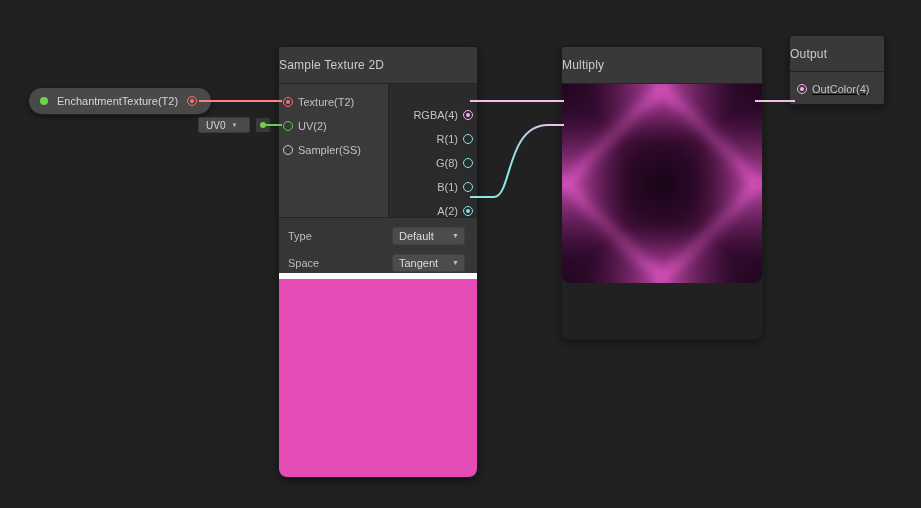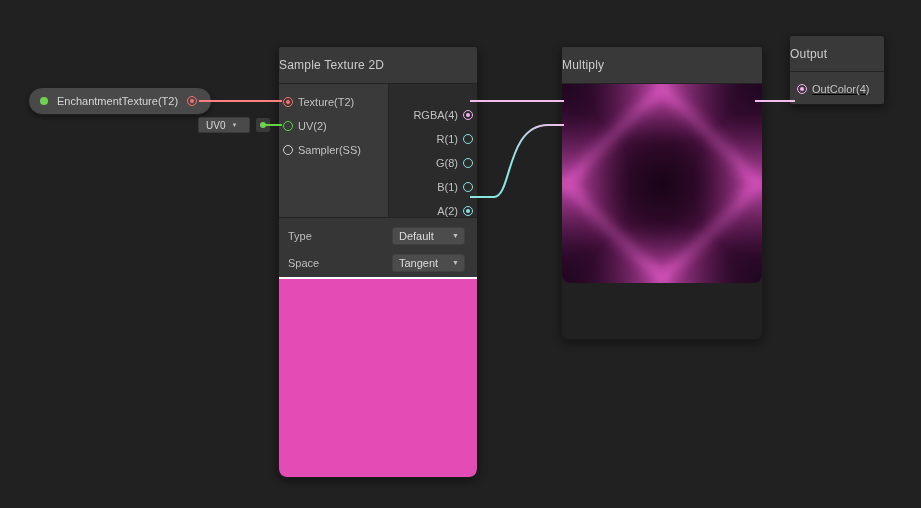--- a/index.html
+++ b/index.html
@@ -23,21 +23,21 @@
   .prow { position:relative; height:24px; display:flex; align-items:center; color:#c2c2c2; font-size:11px; }
   .prow.in  { padding-left:19px; }
   .prow.out { padding-right:19px; justify-content:flex-end; }
   .port {
     position:absolute; top:50%; transform:translateY(-50%);
     width:10px; height:10px; border:1.5px solid #999; border-radius:50%;
     background:transparent; cursor:crosshair;
   }
   .port.pin  { left:4px; }
   .port i { position:absolute; inset:0; margin:auto; width:4px; height:4px; border-radius:50%; display:block; }
-  .controls { background:#363636; border-top:1px solid #232323; border-bottom:2px solid #ffffff; padding:4px 0; }
+  .controls { background:#363636; border-top:1px solid #232323; border-bottom:6px solid #ffffff; padding:4px 0; }
   .crow { height:27px; display:flex; align-items:center; padding:0 12px 0 9px; color:#bdbdbd; font-size:11px; }
   .crow .clabel { flex:1; }
   .dropdown {
     width:73px; height:18px; background:#4c4c4c; border:1px solid #404040; border-radius:3px;
     display:flex; align-items:center; padding:0 5px 0 6px; color:#dcdcdc; font-size:11px; cursor:pointer;
   }
   .dropdown .dtext { flex:1; overflow:hidden; white-space:nowrap; }
   .dropdown .darrow { font-size:7px; color:#c0c0c0; }
   .preview { display:block; }
   

